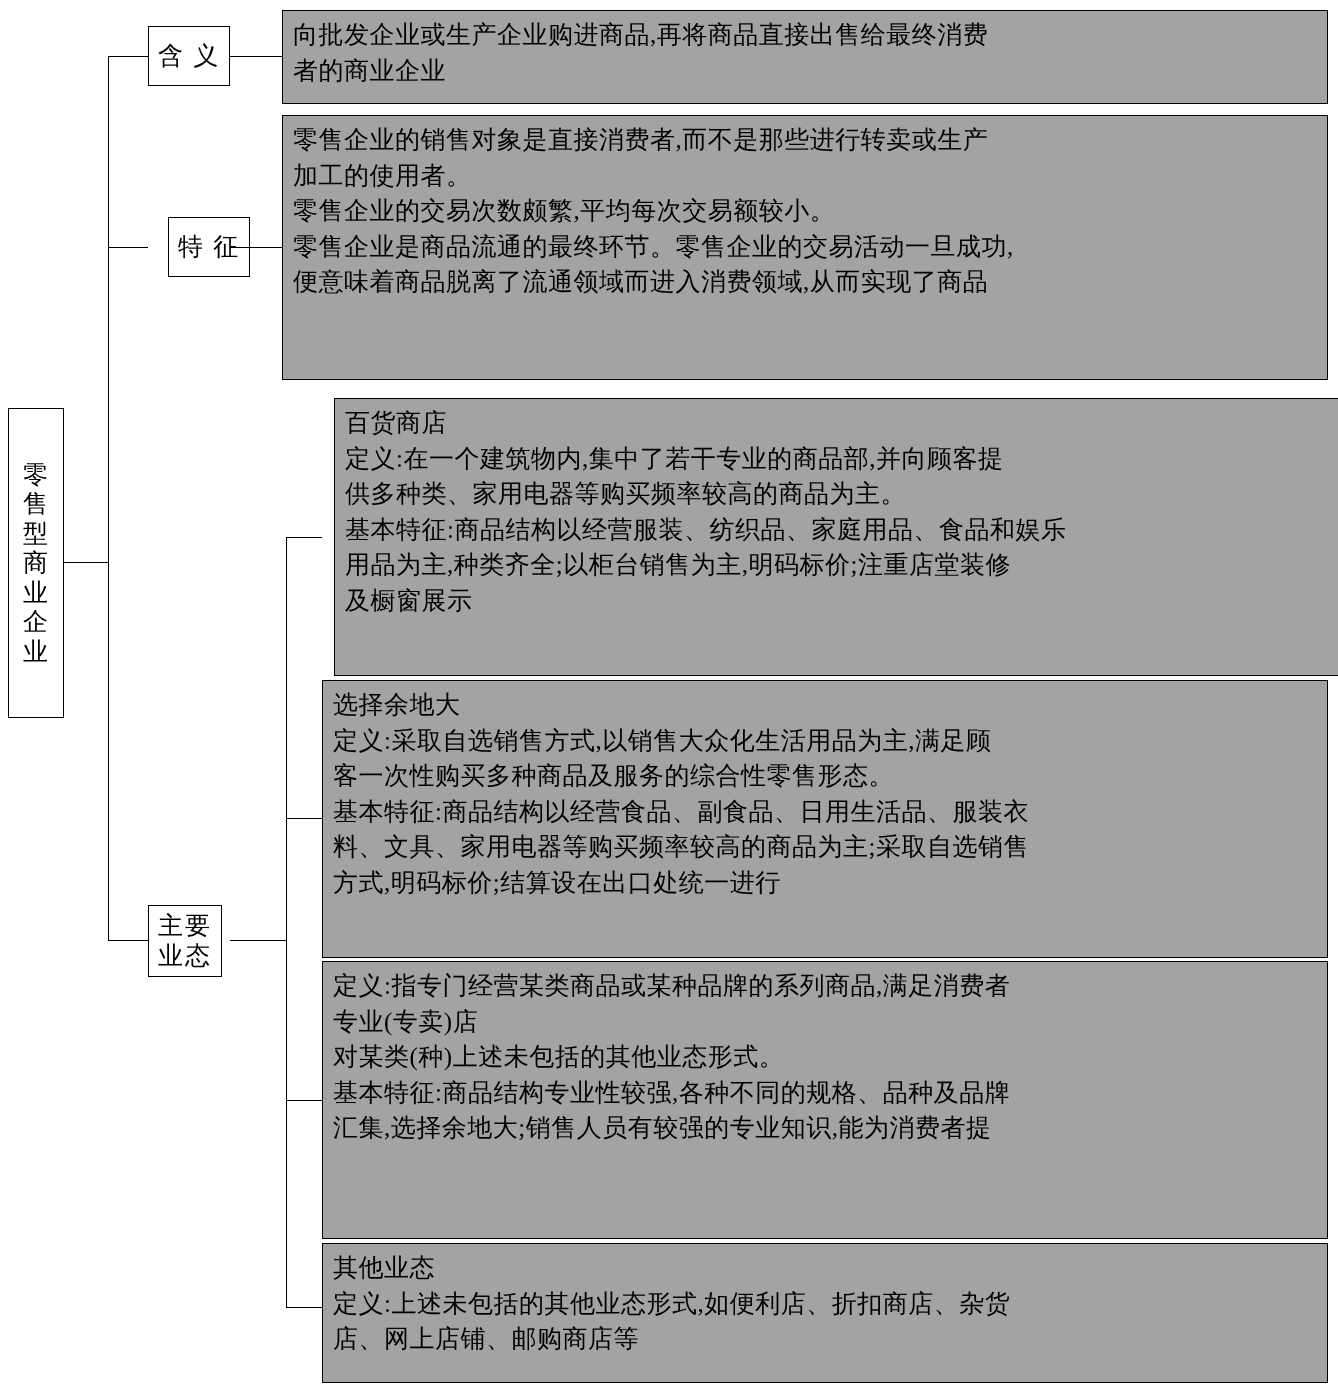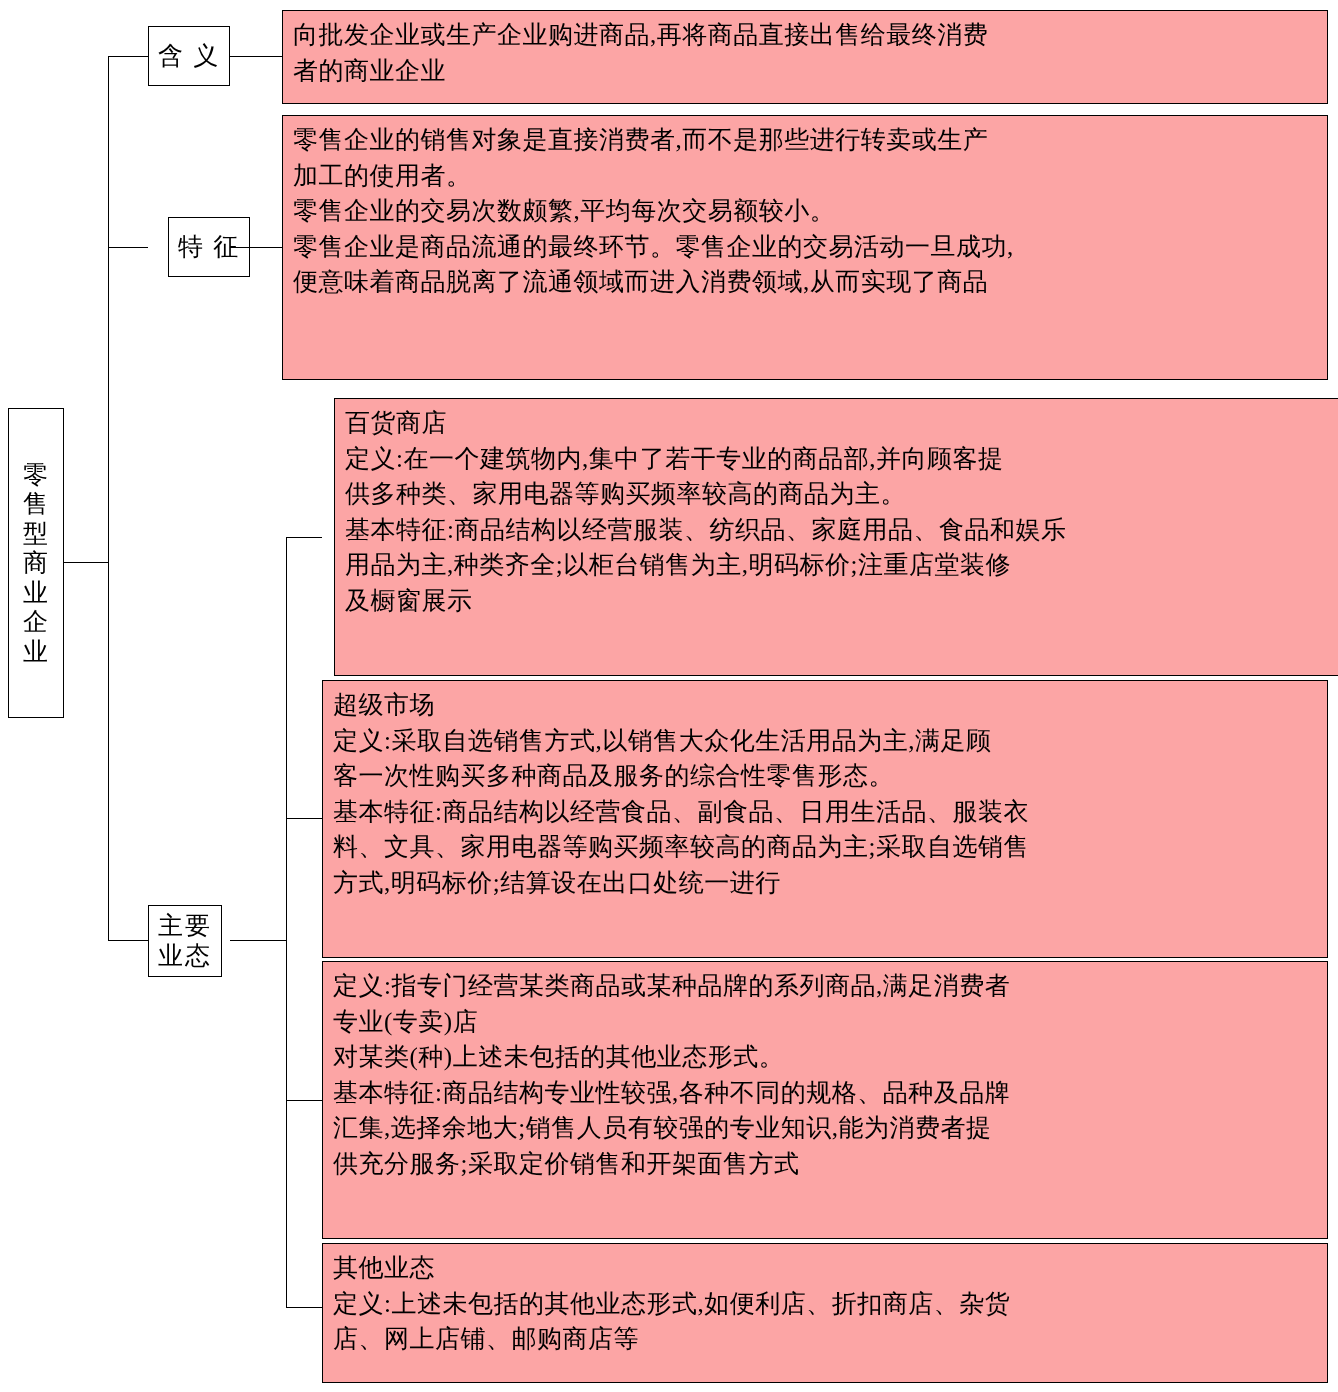--- a/index.html
+++ b/index.html
@@ -16,21 +16,21 @@
     position: relative;
     width: 1338px;
     height: 1392px;
     background: #ffffff;
     overflow: hidden;
   }
 
   .box {
     position: absolute;
     border: 1px solid #000000;
-    background: #fca5a5;
+    background: #a3a3a3;
     padding: 6px 10px;
     line-height: 1.42;
     font-size: 25px;
     letter-spacing: 0.5px;
     font-family: Liberation Serif, serif;
   }
 
   
   .root-box {
     position: absolute;
@@ -138,36 +138,35 @@
     <p>百货商店</p>
     <p>定义:在一个建筑物内,集中了若干专业的商品部,并向顾客提</p>
     <p>供多种类、家用电器等购买频率较高的商品为主。</p>
     <p>基本特征:商品结构以经营服装、纺织品、家庭用品、食品和娱乐</p>
     <p>用品为主,种类齐全;以柜台销售为主,明码标价;注重店堂装修</p>
     <p>及橱窗展示</p>
   </div>
 
   <div class="hline" style="left:286px; top:818px; width:36px;"></div>
   <div class="box content-box" style="left:322px; top:680px; width:1006px; height:278px;">
-    <p>超级市场</p>
+    <p>选择余地大</p>
     <p>定义:采取自选销售方式,以销售大众化生活用品为主,满足顾</p>
     <p>客一次性购买多种商品及服务的综合性零售形态。</p>
     <p>基本特征:商品结构以经营食品、副食品、日用生活品、服装衣</p>
     <p>料、文具、家用电器等购买频率较高的商品为主;采取自选销售</p>
     <p>方式,明码标价;结算设在出口处统一进行</p>
   </div>
 
   <div class="hline" style="left:286px; top:1100px; width:36px;"></div>
   <div class="box content-box" style="left:322px; top:961px; width:1006px; height:278px;">
     <p>定义:指专门经营某类商品或某种品牌的系列商品,满足消费者</p>
     <p>专业(专卖)店</p>
     <p>对某类(种)上述未包括的其他业态形式。</p>
     <p>基本特征:商品结构专业性较强,各种不同的规格、品种及品牌</p>
     <p>汇集,选择余地大;销售人员有较强的专业知识,能为消费者提</p>
-    <p>供充分服务;采取定价销售和开架面售方式</p>
   </div>
 
   <div class="hline" style="left:286px; top:1307px; width:36px;"></div>
   <div class="box content-box" style="left:322px; top:1243px; width:1006px; height:140px;">
     <p>其他业态</p>
     <p>定义:上述未包括的其他业态形式,如便利店、折扣商店、杂货</p>
     <p>店、网上店铺、邮购商店等</p>
   </div>
 
 </div>

